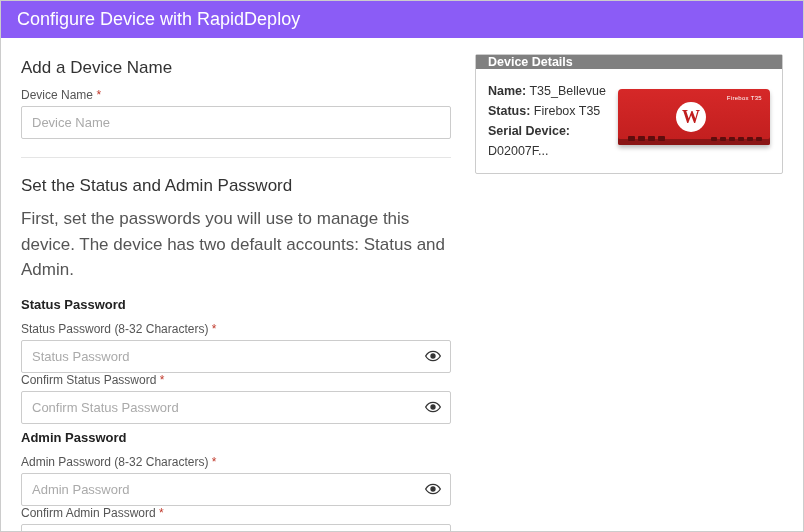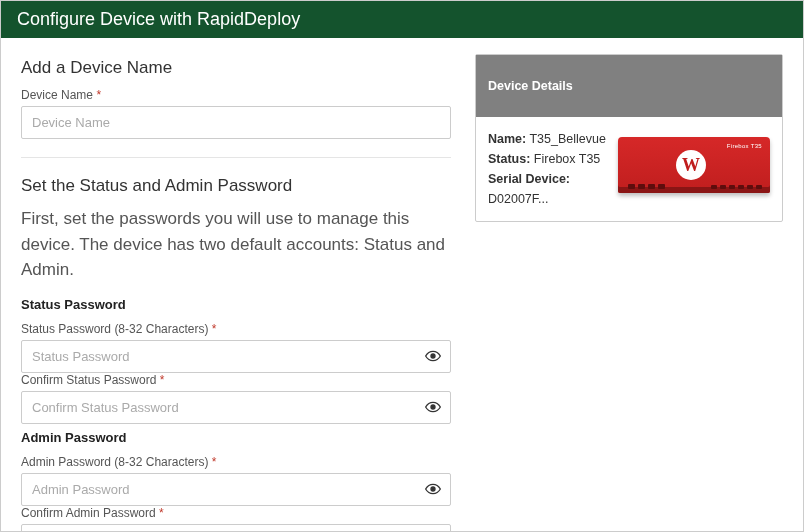--- a/index.html
+++ b/index.html
@@ -11,21 +11,21 @@
     font-size: 13px;
   }
   .window {
     width: 804px;
     height: 532px;
     border: 1px solid #ccc;
     overflow: hidden;
     position: relative;
   }
   .titlebar {
-    background: #14532d;
+    background: #8b5cf6;
     color: #fff;
     font-size: 18px;
     padding: 8px 16px;
     font-weight: 400;
   }
   .content {
     display: flex;
     padding: 16px 20px 0 20px;
     gap: 24px;
   }
@@ -89,21 +89,21 @@
   }
   .panel {
     border: 1px solid #ccc;
     border-radius: 2px;
   }
   .panel-header {
     background: #808080;
     color: #fff;
     font-weight: 600;
     font-size: 12.5px;
-    padding: 24px 12px;
+    padding: 0 12px;
   }
   .panel-body {
     padding: 12px;
     display: flex;
     gap: 0;
     align-items: flex-start;
   }
   .details-text {
     flex: 0 0 130px;
     font-size: 12.5px;

